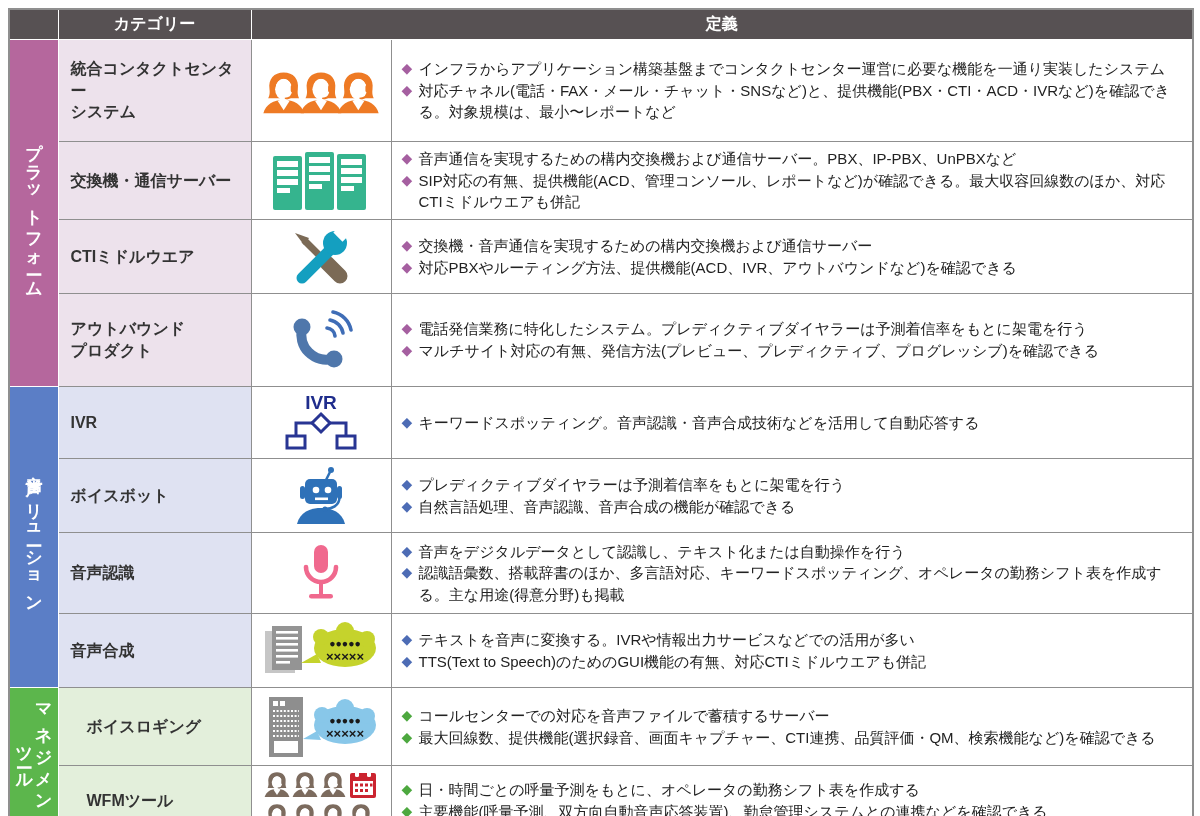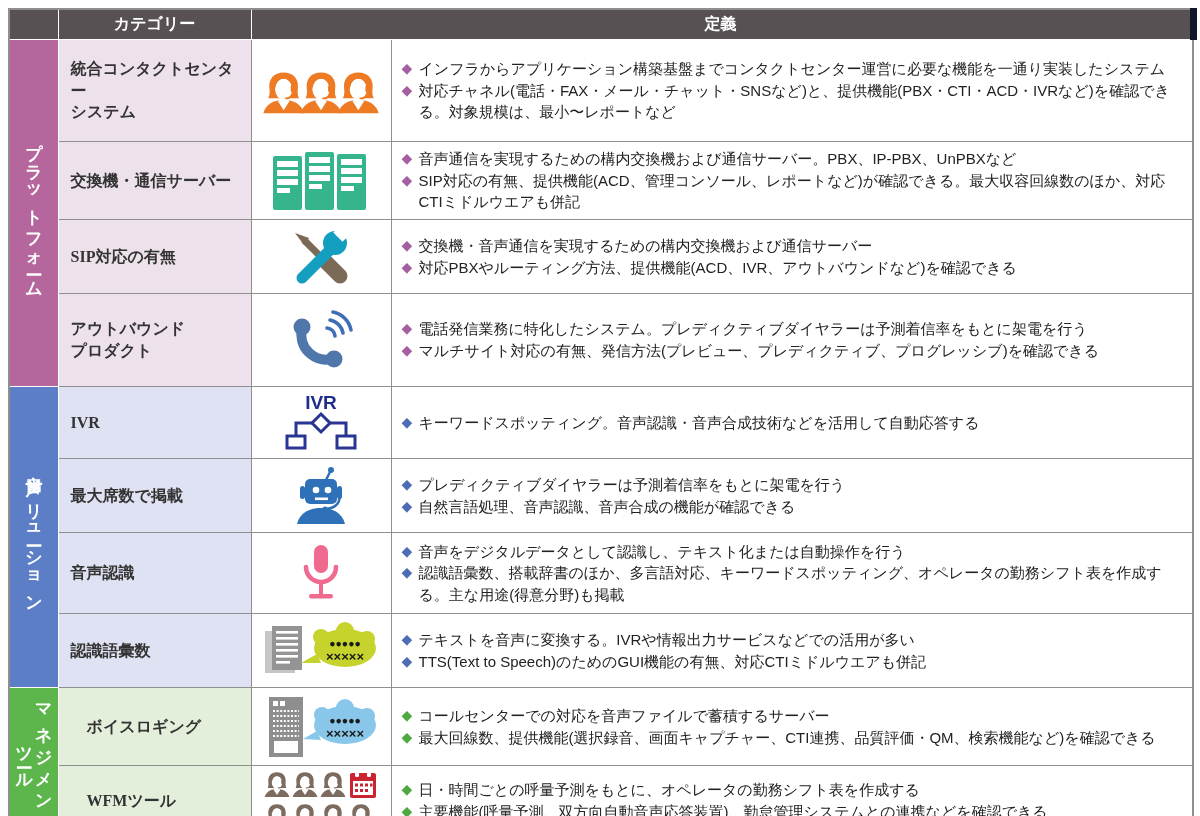--- a/index.html
+++ b/index.html
@@ -4,30 +4,30 @@
 <style>
   html,body{margin:0;padding:0;background:#fff;font-family:"Liberation Sans","DejaVu Sans",sans-serif;}
   .wrap{width:1200px;height:816px;box-sizing:border-box;padding:8px;background:#fff;}
   table.matrix{width:1184px;table-layout:fixed;border-collapse:collapse;border:2px solid #8f8f8f;}
   col.c-group{width:49px;} col.c-cat{width:193px;} col.c-icon{width:140px;} col.c-def{width:802px;}
   td,th{border:1px solid #8f8f8f;box-sizing:border-box;padding:4px;}
   
   tr.head th{background:#575153;color:#fff;font-size:16px;font-weight:bold;height:25px;
     border:1px solid #fff;border-top:1px solid #575153;text-align:center;vertical-align:middle;}
   tr.head th.corner{border-left:1px solid #575153;}
-  tr.head th.def{border-right:7px solid #0f172a;margin-top:21px;}
+  tr.head th.def{border-right:1px solid #0f172a;margin-top:21px;}
   
   td.group{text-align:center;vertical-align:middle;border:1px solid #fff;}
   td.group span{writing-mode:vertical-rl;text-orientation:upright;display:inline-block;
     white-space:pre;color:#fff;font-weight:bold;font-size:17px;letter-spacing:3px;line-height:1.15;}
   .sec0 td.group{background:#b5679d;}
   .sec1 td.group{background:#5b7ec6;}
   .sec2 td.group{background:#5cb64c;}
   
-  td.cat{vertical-align:middle;padding:4px 6px 4px 12px;font-weight:bold;font-size:16px;color:#333;font-family:Liberation Serif, serif;}
+  td.cat{vertical-align:middle;padding:4px 6px 4px 12px;font-weight:bold;font-size:16px;color:#333;}
   td.cat span{white-space:pre-line;line-height:1.35;}
   .sec0 td.cat{background:#ede2ec;}
   .sec1 td.cat{background:#dfe2f2;}
   .sec2 td.cat{background:#e3efdb;padding-left:28px;}
   
   td.icon{background:#fff;text-align:center;vertical-align:middle;}
   
   td.def{background:#fff;vertical-align:middle;padding:6px 10px;}
   .bullet{position:relative;padding-left:17px;font-size:15px;line-height:1.44;color:#222;}
   .diamond{position:absolute;left:0;top:0;font-size:14px;}
@@ -120,21 +120,21 @@
       </svg>
           </td>
     <td class="def">
       <div class="bullet"><span class="diamond">◆</span><span>音声通信を実現するための構内交換機および通信サーバー。PBX、IP-PBX、UnPBXなど</span></div>
       <div class="bullet"><span class="diamond">◆</span><span>SIP対応の有無、提供機能(ACD、管理コンソール、レポートなど)が確認できる。最大収容回線数のほか、対応CTIミドルウエアも併記</span></div>
     </td>
   </tr>
 
   <tr class="sec0 h2">
     <td class="cat">
-      <span>SIP対応の有無</span></td>
+      <span>CTIミドルウエア</span></td>
     <td class="icon">
       <svg width="64" height="64" viewBox="0 0 64 64">
         <path d="M6 8 L20 13 L15 20 Z" fill="#7b6a56"></path>
         <line x1="15" y1="15" x2="35" y2="35" stroke="#7b6a56" stroke-width="7"></line>
         <line x1="38" y1="38" x2="51" y2="51" stroke="#7b6a56" stroke-width="15" stroke-linecap="round"></line>
         <line x1="13" y1="53" x2="40" y2="26" stroke="#149fc0" stroke-width="11" stroke-linecap="round"></line>
         <circle cx="46" cy="18" r="12" fill="#149fc0"></circle>
         <rect x="47" y="1" width="13" height="13" fill="#fff" transform="rotate(45 53.5 7.5)"></rect>
       </svg>
           </td>
@@ -183,21 +183,21 @@
         </g>
       </svg>
           </td>
     <td class="def">
       <div class="bullet"><span class="diamond">◆</span><span>キーワードスポッティング。音声認識・音声合成技術などを活用して自動応答する</span></div>
     </td>
   </tr>
 
   <tr class="sec1 h5">
     <td class="cat">
-      <span>最大席数で掲載</span></td>
+      <span>ボイスボット</span></td>
     <td class="icon">
       <svg width="64" height="64" viewBox="0 0 64 64">
         <g fill="#2e71b8">
           <circle cx="42" cy="6" r="3"></circle>
           <line x1="41" y1="8" x2="37" y2="16" stroke="#2e71b8" stroke-width="2.5"></line>
           <rect x="16" y="15" width="32" height="25" rx="5"></rect>
           <rect x="11" y="22" width="5" height="13" rx="2.5"></rect>
           <rect x="48" y="22" width="5" height="13" rx="2.5"></rect>
           <path d="M8 60 c3 -12 13 -16 24 -16 s21 4 24 16 z"></path>
           <circle cx="36" cy="45" r="2.6"></circle>
@@ -226,21 +226,21 @@
       </svg>
           </td>
     <td class="def">
       <div class="bullet"><span class="diamond">◆</span><span>音声をデジタルデータとして認識し、テキスト化または自動操作を行う</span></div>
       <div class="bullet"><span class="diamond">◆</span><span>認識語彙数、搭載辞書のほか、多言語対応、キーワードスポッティング、オペレータの勤務シフト表を作成する。主な用途(得意分野)も掲載</span></div>
     </td>
   </tr>
 
   <tr class="sec1 h7">
     <td class="cat">
-      <span>認識語彙数</span></td>
+      <span>音声合成</span></td>
     <td class="icon">
       <svg width="120" height="60" viewBox="0 0 120 60">
         <rect x="4" y="10" width="30" height="42" fill="#c6c6c6"></rect>
         <g>
                 <rect x="11" y="5" width="30" height="44" fill="#949494"></rect>
           <rect x="15" y="10" width="22" height="2.6" fill="#fff"></rect>
                 <rect x="15" y="16" width="22" height="2.6" fill="#fff"></rect>
           <rect x="15" y="22" width="22" height="2.6" fill="#fff"></rect>
                 <rect x="15" y="28" width="22" height="2.6" fill="#fff"></rect>
           <rect x="15" y="34" width="22" height="2.6" fill="#fff"></rect>

